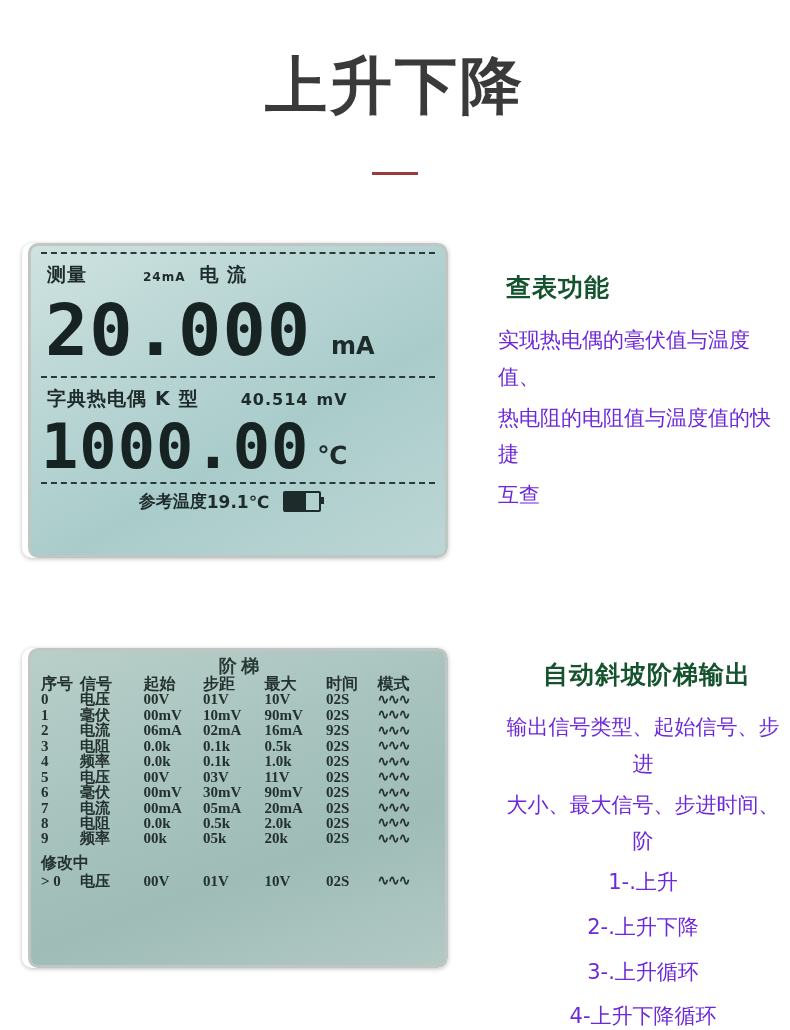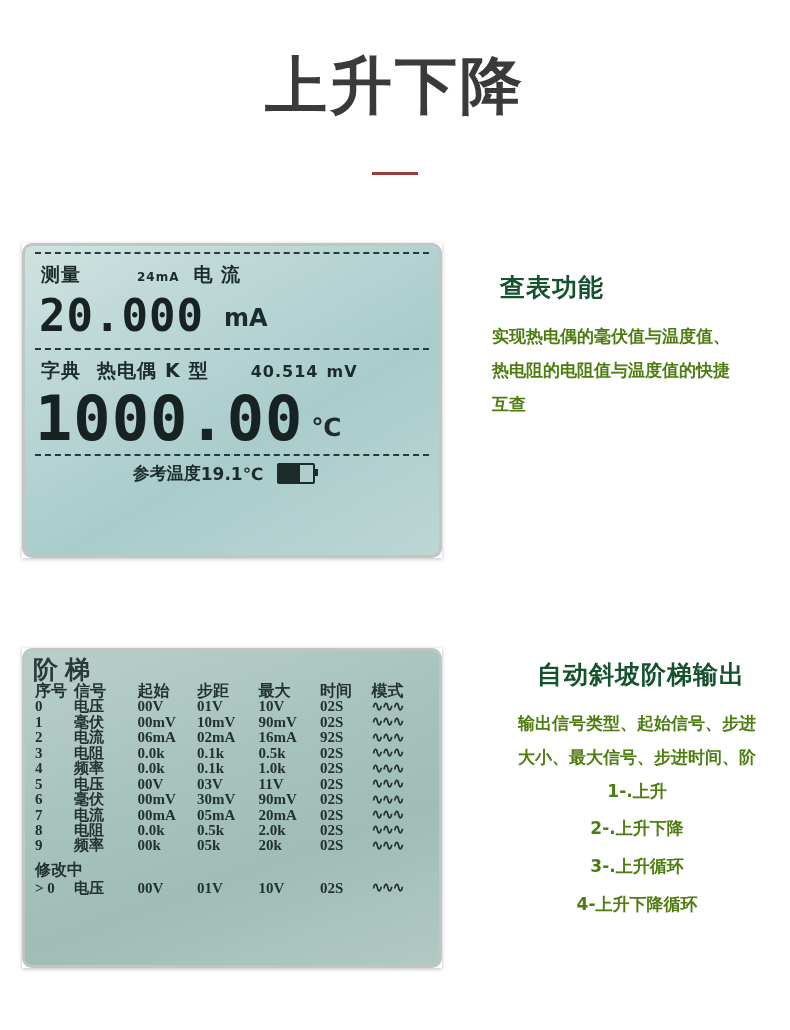--- a/index.html
+++ b/index.html
@@ -38,23 +38,24 @@
   .section {
     position: absolute;
     display: flex;
     align-items: flex-start;
   }
   .section-1 { top: 243px; left: 22px; }
   .section-2 { top: 648px; left: 22px; }
 
   .lcd-wrap {
     width: 420px;
-    border-radius: 0;
+    border-radius: 10px;
     overflow: hidden;
     box-shadow: 0 1px 4px rgba(0,0,0,0.25);
+    padding-left: 6px;
   }
 
   
   .lcd {
     position: relative;
     background: linear-gradient(150deg,#cfe3e0 0%, #bcd7d6 28%, #a9cccb 60%, #bcd6d4 100%);
     border: 3px solid #bfc6c4;
     border-radius: 10px;
     box-sizing: border-box;
   }
@@ -89,32 +90,32 @@
     font-family: "DejaVu Sans Mono", "Liberation Mono", monospace;
     font-weight: bold;
     color: #162322;
     letter-spacing: 1px;
     line-height: 1;
   }
   .row-bigA {
     padding: 4px 16px 10px 14px;
     align-items: flex-end;
   }
-  .row-bigA .big-value { font-size: 44px; text-align: right; }
+  .row-bigA .big-value { font-size: 72px; text-align: right; }
   .row-bigA .unit { font-size: 24px; font-weight: bold; margin-left: 20px; margin-bottom: 6px;}
 
   .row-dict {
     padding: 8px 16px 2px 16px;
     font-size: 19px;
     font-weight: bold;
     letter-spacing: 1px;
     align-items: baseline;
   }
   .row-dict .d1 { }
-  .row-dict .d2 { margin-left: 16px; }
+  .row-dict .d2 { }
   .row-dict .d3 { margin-left: 8px; }
   .row-dict .d4 { margin-left: 8px; }
   .row-dict .mv-val { margin-left: 42px; font-size: 16px; }
   .row-dict .mv-unit { margin-left: 8px; font-size: 16px; }
 
   .row-bigB {
     padding: 2px 16px 4px 10px;
     align-items: flex-end;
   }
   .row-bigB .big-value { font-size: 62px; }
@@ -146,26 +147,27 @@
   }
 
   
   .lcd2 {
     width: 420px;
     height: 320px;
     padding: 4px 6px 4px 8px;
     background: linear-gradient(160deg,#b9cfc9 0%, #a9c4bf 35%, #9fbcb7 65%, #b2c9c4 100%);
   }
   .lcd2-title {
-    font-size: 25px;
+    text-align: center;
+    font-size: 18px;
     font-weight: bold;
     color: #2a3a36;
     line-height: 1;
     margin: 2px 0 1px 0;
-    font-family: Liberation Sans, sans-serif;
+    font-family: Liberation Serif, serif;
   }
   table.step-table {
     width: 100%;
     border-collapse: collapse;
     font-family: Liberation Serif, serif;
     color: #24322f;
     font-size: 15px;
     font-weight: bold;
   }
   table.step-table th, table.step-table td {
@@ -202,25 +204,24 @@
   .copy h3 {
     margin: 0 0 18px 8px;
     font-size: 25px;
     font-weight: bold;
     color: #14532d;
     letter-spacing: 1px;
     font-family: "DejaVu Sans", "Liberation Sans", sans-serif;
   }
   .copy p {
     margin: 0 0 12px 0;
-    font-size: 17px;
+    font-size: 21px;
     line-height: 1.75;
-    color: #4d7c0f;
+    color: #6d28d9;
     font-family: "DejaVu Sans", "Liberation Sans", sans-serif;
-    font-weight: bold;
   }
   .copy .tight { margin-bottom: 4px; }
   .copy .modes p { margin: 0 0 8px 0; }
   .sec2-copy { padding-top: 10px; text-align: center; }
 </style>
 </head>
 <body>
 
 <div class="page-title">上升下降</div>
 <div class="title-rule"></div>

